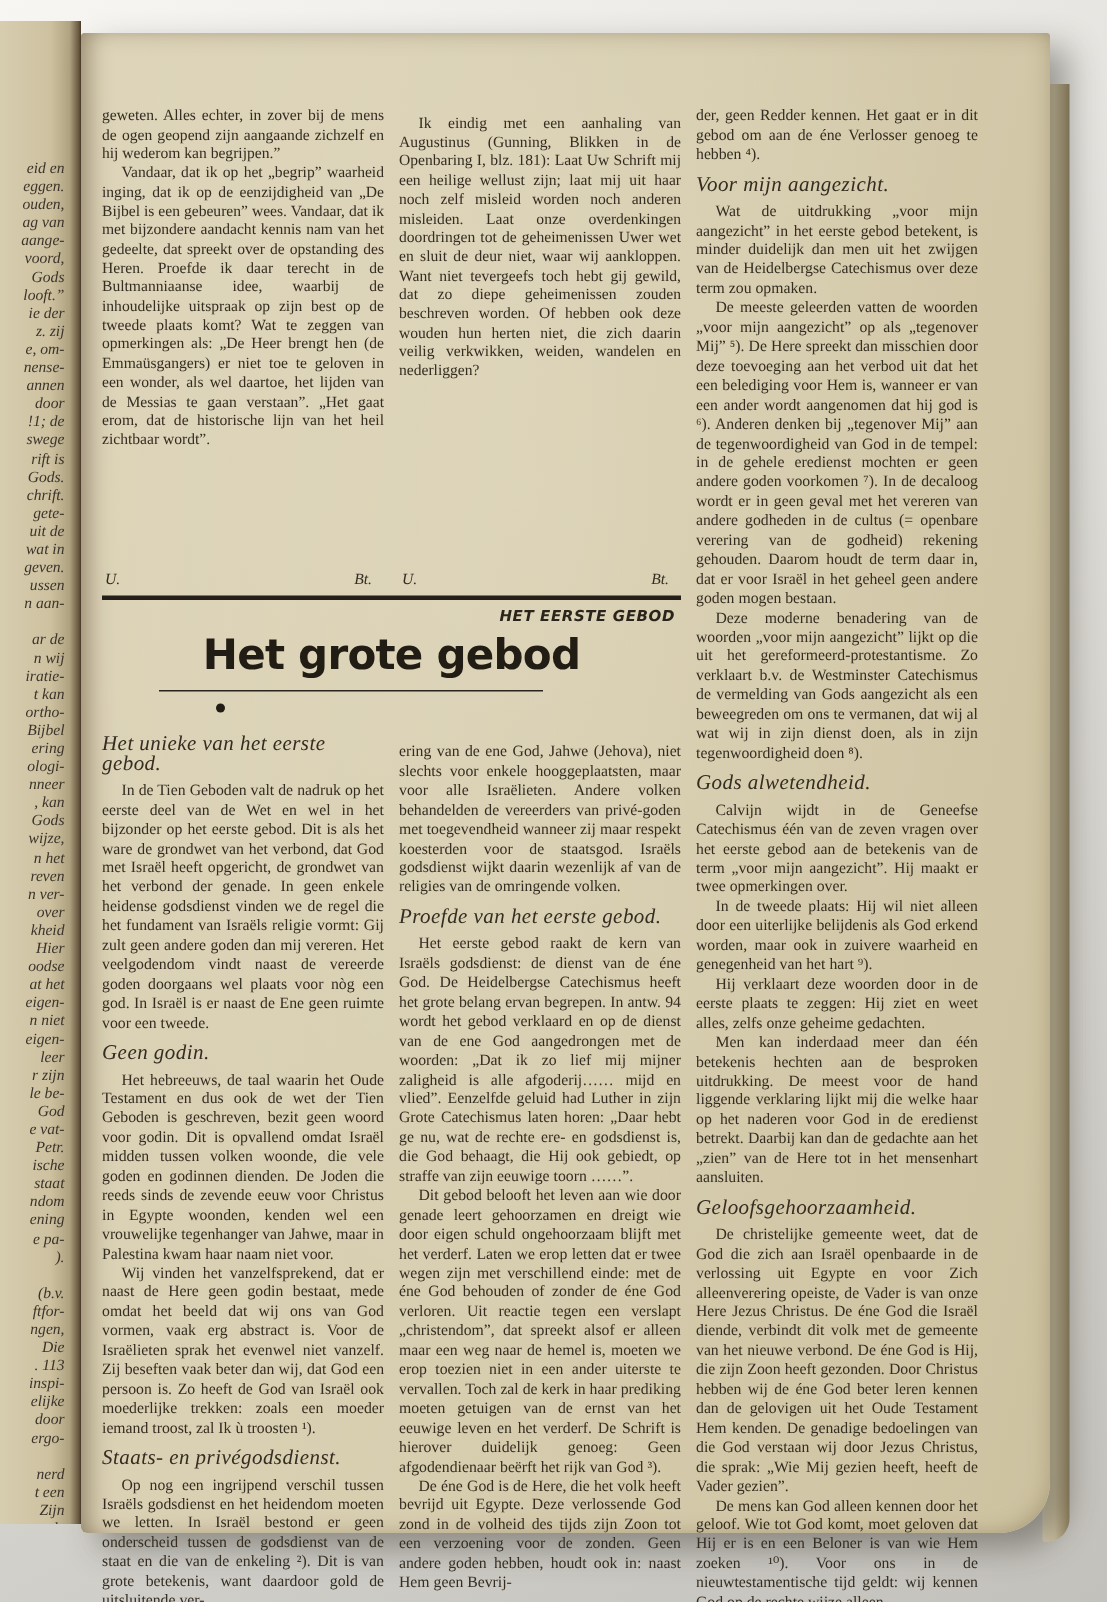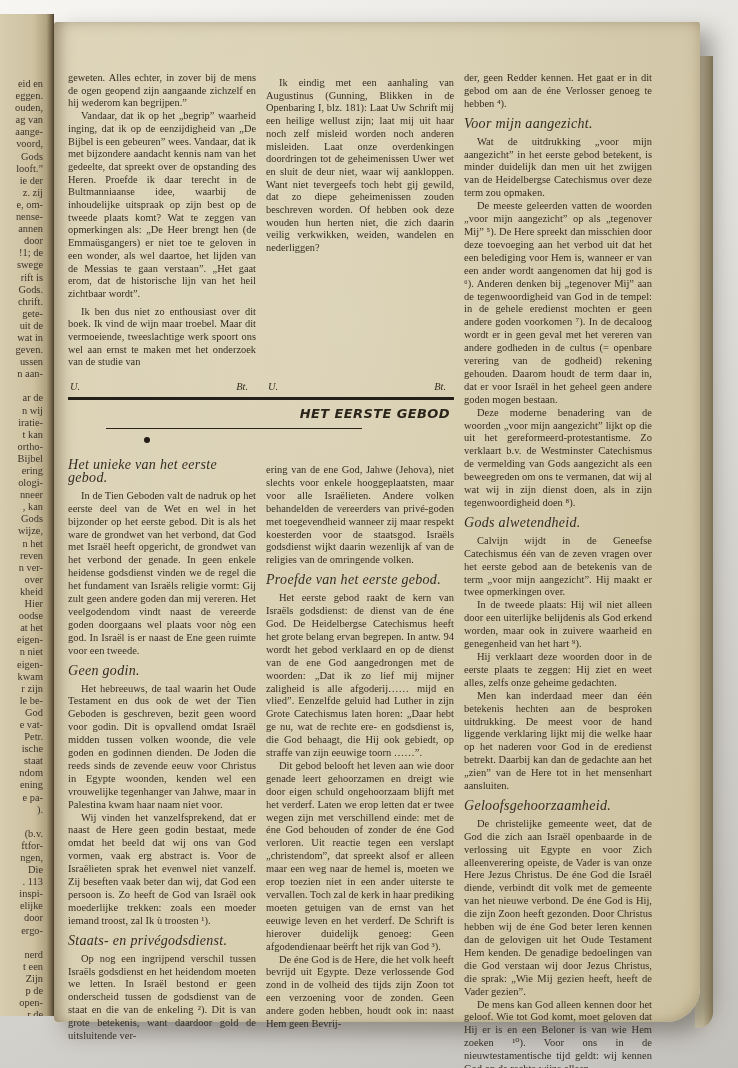--- a/index.html
+++ b/index.html
@@ -8,21 +8,21 @@
     background:linear-gradient(150deg,#f7f6f2 0%,#e9e8e4 25%,#d6d4ce 62%,#c3c1bb 100%);
     font-family:"Liberation Serif","DejaVu Serif",serif;
     color:#352d21;
   }
   
   .prev-strip{
     position:absolute; left:0; top:14px; width:54px; height:1002px;
     background:linear-gradient(90deg,#d7cdaf 0%,#cdc1a0 62%,#b0a382 86%,#6b5b42 97%,#463a28 100%);
     overflow:hidden; z-index:1;
   }
-  .prev-inner{ padding:64px 11px 0 0; text-align:right; }
+  .prev-inner{ padding:93px 11px 0 0; text-align:right;font-style:italic; }
   .fragline{ font-size:10.4px; line-height:12.1px; white-space:nowrap; color:#3b332a; }
   .fragline.gap{ height:12.1px; }
   
   .page-edge{
     position:absolute; left:695px; top:56px; width:18px; height:972px; z-index:1;
     background:linear-gradient(90deg,#ddd4b8 0%,#cfc4a3 45%,#a89a78 80%,#8d7f60 100%);
     border-radius:0 0 26px 4px;
   }
   
   .page{
@@ -46,21 +46,21 @@
 
   .para{ margin:0; text-align:justify; }
   .para.ind{ text-indent:13px; }
   .para.sp{ margin-top:5px; }
   .subhead{ font-style:italic; font-size:14px; margin:7px 0 5px; letter-spacing:0.3px; }
   .sigrow{ display:flex; justify-content:space-between; font-style:italic; margin-top:auto; padding:2px 8px 0 2px; }
 
   .divider{ height:2.5px; background:#241f18; margin-top:3px; }
   .kicker{
     text-align:right; font-family:"DejaVu Sans","Liberation Sans",sans-serif;
-    font-weight:bold; font-style:italic; font-size:13px; letter-spacing:0.4px;
+    font-weight:bold; font-style:italic; font-size:10px; letter-spacing:0.4px;
     margin:6px 4px 0 0; color:#2a241b;
   }
   .title{
     font-family:"DejaVu Sans","Liberation Sans",sans-serif; font-weight:bold;
     font-size:28px; letter-spacing:-0.5px; text-align:center; margin:3px 0 0;
     color:#211c14;
   }
   .title-rule{ height:1.5px; background:#2a241c; width:256px; margin:7px 0 0 38px; }
   .title-bullet{ width:6px; height:6px; border-radius:50%; background:#211c14; margin:8px 0 9px 76px; }
 
@@ -117,21 +117,21 @@
         <div class="fragline">reven</div>
         <div class="fragline">n ver-</div>
         <div class="fragline">over</div>
         <div class="fragline">kheid</div>
         <div class="fragline">Hier</div>
         <div class="fragline">oodse</div>
         <div class="fragline">at het</div>
         <div class="fragline">eigen-</div>
         <div class="fragline">n niet</div>
         <div class="fragline">eigen-</div>
-        <div class="fragline">kwam</div>
+        <div class="fragline">leer</div>
         <div class="fragline">r zijn</div>
         <div class="fragline">le be-</div>
         <div class="fragline">God</div>
         <div class="fragline">e vat-</div>
         <div class="fragline">Petr.</div>
         <div class="fragline">ische</div>
         <div class="fragline">staat</div>
         <div class="fragline">ndom</div>
         <div class="fragline">ening</div>
         <div class="fragline">e pa-</div>
@@ -160,38 +160,38 @@
 
   <div class="page">
     <div class="content">
 
       <div class="main-left">
 
         <div class="review-cols">
           <div class="review-col">
               <p class="para">geweten. Alles echter, in zover bij de mens de ogen geopend zijn aangaande zichzelf en hij wederom kan begrijpen.”</p>
               <p class="para ind">Vandaar, dat ik op het „begrip” waarheid inging, dat ik op de eenzijdigheid van „De Bijbel is een gebeuren” wees. Vandaar, dat ik met bijzondere aandacht kennis nam van het gedeelte, dat spreekt over de opstanding des Heren. Proefde ik daar terecht in de Bultmanniaanse idee, waarbij de inhoudelijke uitspraak op zijn best op de tweede plaats komt? Wat te zeggen van opmerkingen als: „De Heer brengt hen (de Emmaüsgangers) er niet toe te geloven in een wonder, als wel daartoe, het lijden van de Messias te gaan verstaan”. „Het gaat erom, dat de historische lijn van het heil zichtbaar wordt”.</p>
-              <p class="para ind sp">Ik ben dus niet zo enthousiast over dit boek. Ik vind de wijn maar troebel. Maar dit vermoeiende, tweeslachtige werk spoort ons wel aan ernst te maken met het onderzoek van de studie van</p>
               <div class="sigrow">
                 <span>U.</span>
                 <span>Bt.</span>
               </div>
             </div>
           <div class="review-col">
               <p class="para ind sp">Ik eindig met een aanhaling van Augustinus (Gunning, Blikken in de Openbaring I, blz. 181): Laat Uw Schrift mij een heilige wellust zijn; laat mij uit haar noch zelf misleid worden noch anderen misleiden. Laat onze overdenkingen doordringen tot de geheimenissen Uwer wet en sluit de deur niet, waar wij aankloppen. Want niet tevergeefs toch hebt gij gewild, dat zo diepe geheimenissen zouden beschreven worden. Of hebben ook deze wouden hun herten niet, die zich daarin veilig verkwikken, weiden, wandelen en nederliggen?</p>
               <div class="sigrow">
                 <span>U.</span>
                 <span>Bt.</span>
               </div>
             </div>
         </div>
 
         <div class="divider"></div>
 
         <div class="kicker">HET EERSTE GEBOD</div>
+        <h1 class="title">Het grote gebod</h1>
         <div class="title-rule"></div>
         <div class="title-bullet"></div>
 
         <div class="article-cols">
           <div class="article-col">
               <div class="subhead">Het unieke van het eerste gebod.</div>
               <p class="para ind">In de Tien Geboden valt de nadruk op het eerste deel van de Wet en wel in het bijzonder op het eerste gebod. Dit is als het ware de grondwet van het verbond, dat God met Israël heeft opgericht, de grondwet van het verbond der genade. In geen enkele heidense godsdienst vinden we de regel die het fundament van Israëls religie vormt: Gij zult geen andere goden dan mij vereren. Het veelgodendom vindt naast de vereerde goden doorgaans wel plaats voor nòg een god. In Israël is er naast de Ene geen ruimte voor een tweede.</p>
               <div class="subhead">Geen godin.</div>
               <p class="para ind">Het hebreeuws, de taal waarin het Oude Testament en dus ook de wet der Tien Geboden is geschreven, bezit geen woord voor godin. Dit is opvallend omdat Israël midden tussen volken woonde, die vele goden en godinnen dienden. De Joden die reeds sinds de zevende eeuw voor Christus in Egypte woonden, kenden wel een vrouwelijke tegenhanger van Jahwe, maar in Palestina kwam haar naam niet voor.</p>
               <p class="para ind">Wij vinden het vanzelfsprekend, dat er naast de Here geen godin bestaat, mede omdat het beeld dat wij ons van God vormen, vaak erg abstract is. Voor de Israëlieten sprak het evenwel niet vanzelf. Zij beseften vaak beter dan wij, dat God een persoon is. Zo heeft de God van Israël ook moederlijke trekken: zoals een moeder iemand troost, zal Ik ù troosten ¹).</p>

